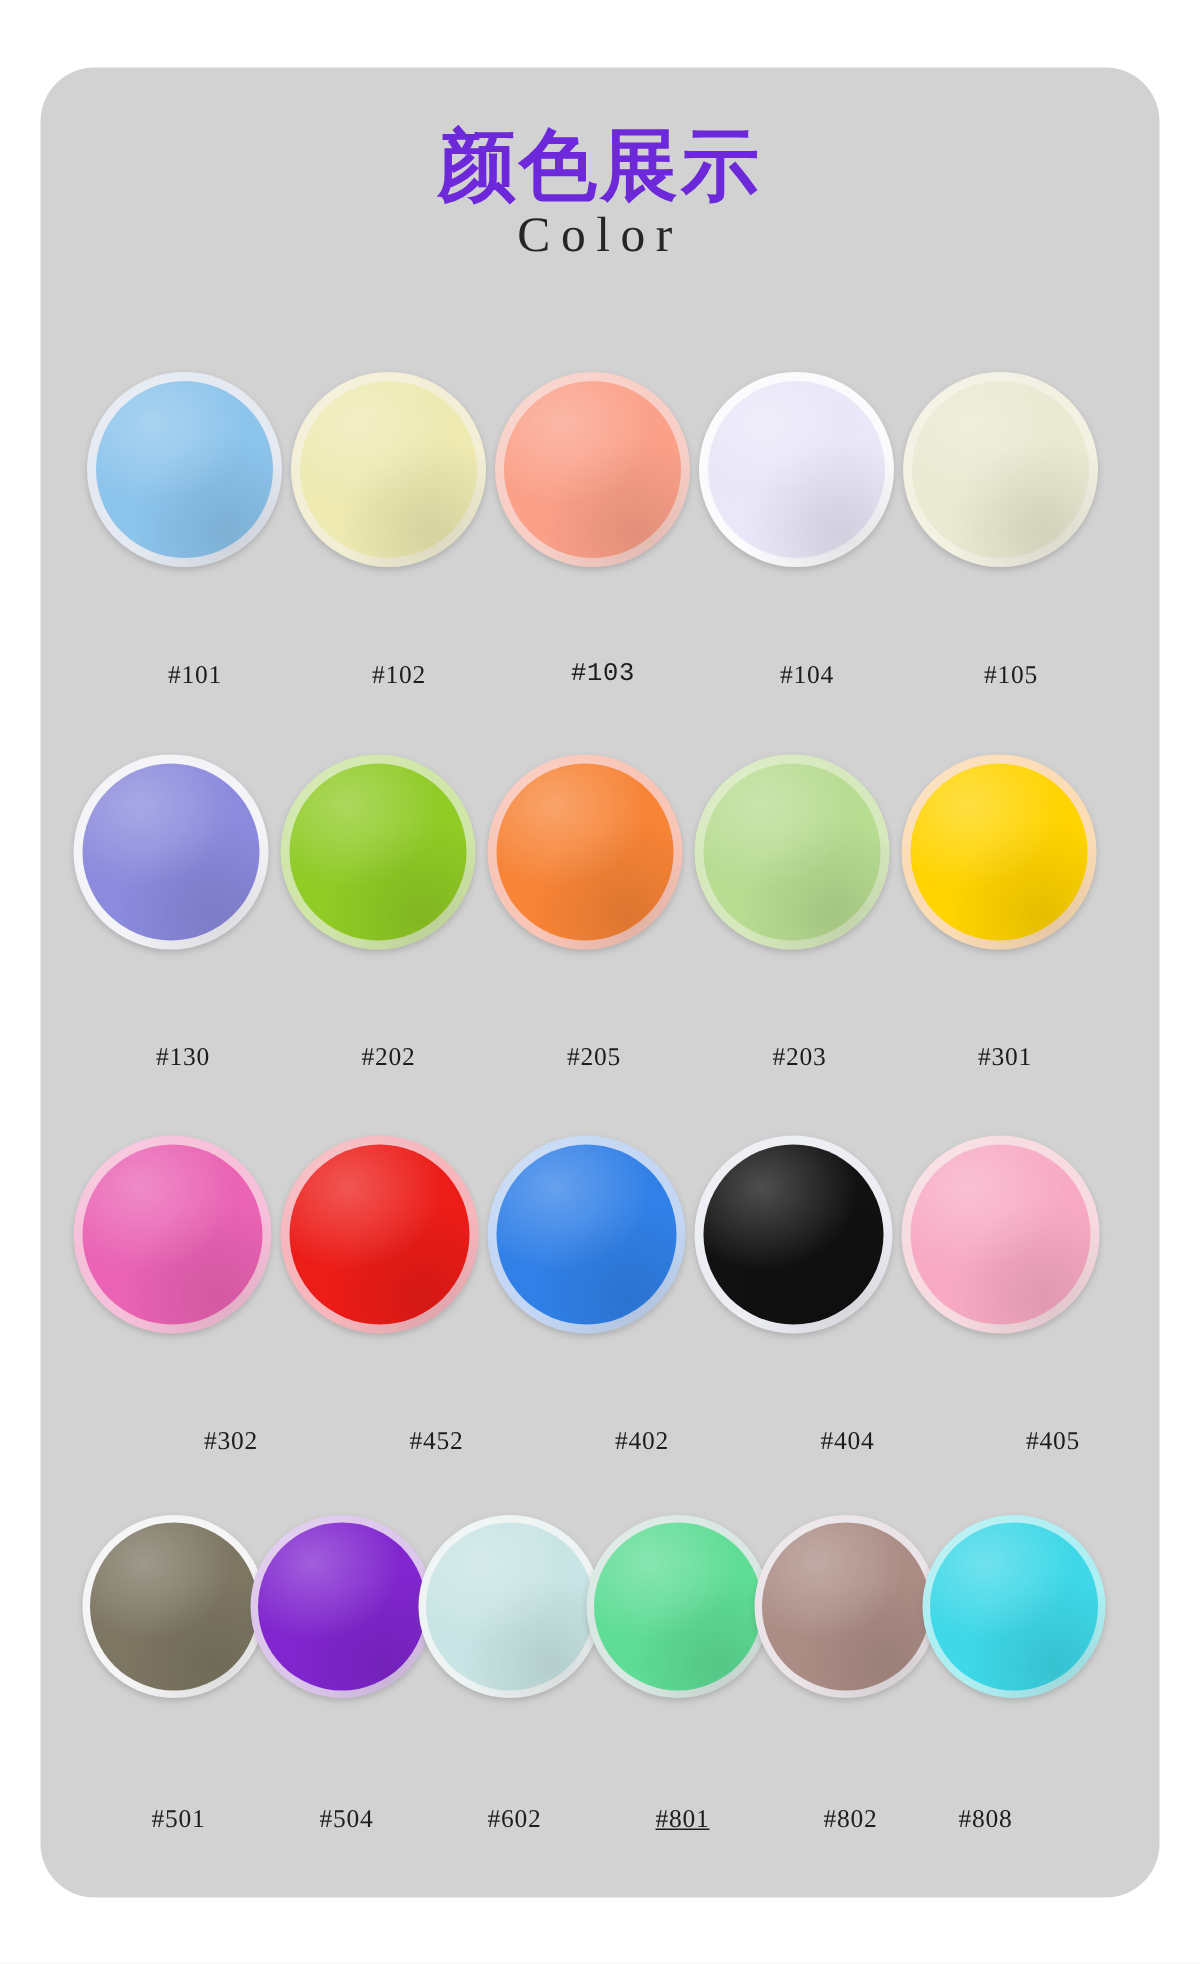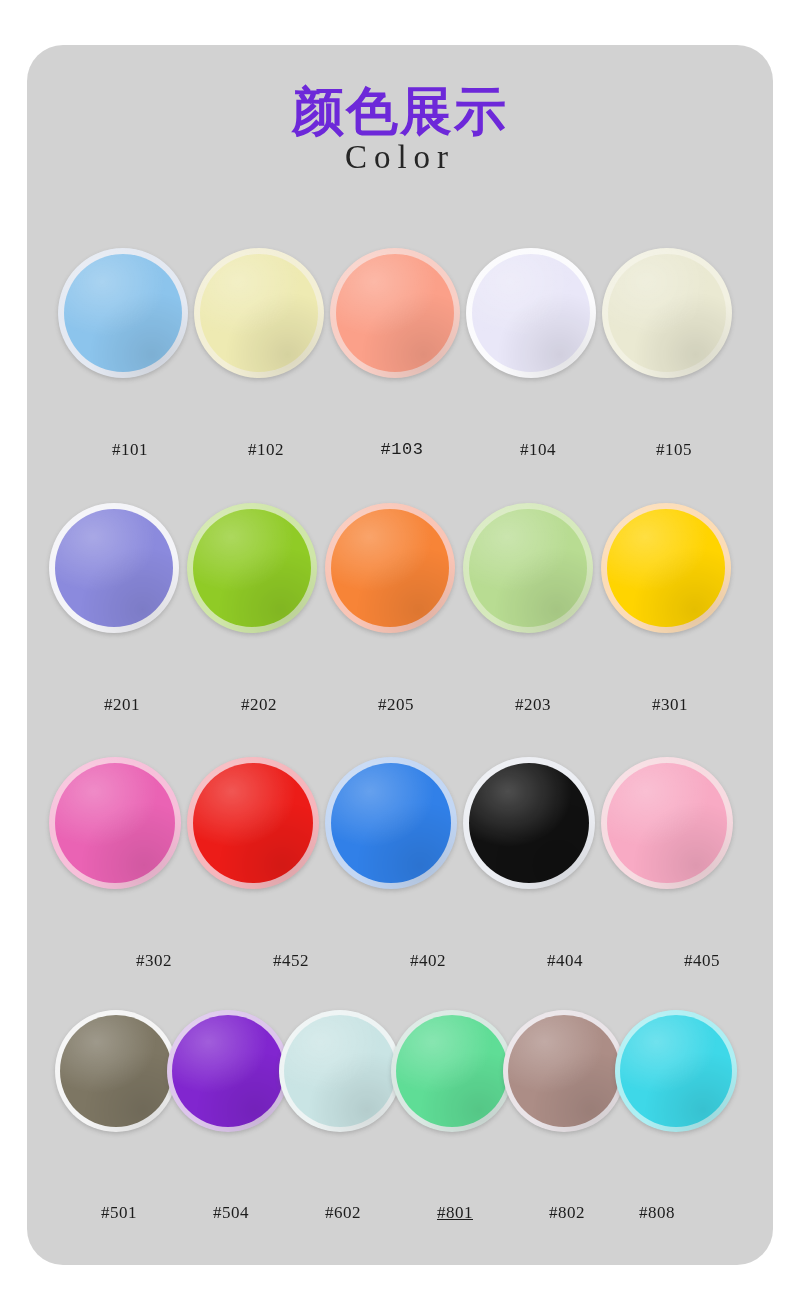--- a/index.html
+++ b/index.html
@@ -177,21 +177,21 @@
             <div class="sheen"></div>
           </div>
           <div class="disc" title="#301" style="left: 574px; top: 0px; width: 130px; height: 130px; z-index: 14;">
             <div class="edge" style="background: rgb(252, 220, 181);"></div>
             <div class="face" style="inset: 6px; width: 118px; height: 118px; background: rgb(255, 212, 0);"></div>
             <div class="sheen"></div>
           </div>
         </div>
       </div>
       <div class="labels" style="top: 694px;">
-        <div class="lbl" style="left: 65px; width: 60px;">#201</div>
+        <div class="lbl" style="left: 65px; width: 60px;">#130</div>
         <div class="lbl" style="left: 202px; width: 60px;">#202</div>
         <div class="lbl" style="left: 339px; width: 60px;">#205</div>
         <div class="lbl" style="left: 476px; width: 60px;">#203</div>
         <div class="lbl" style="left: 613px; width: 60px;">#301</div>
       </div>
       <div class="row" style="top: 757px; height: 132px;">
         <div class="disc-layer" style="height: 132px;">
           <div class="disc" title="#302" style="left: 22px; top: 0px; width: 132px; height: 132px; z-index: 10;">
             <div class="edge" style="background: rgb(247, 192, 218);"></div>
             <div class="face" style="inset: 6px; width: 120px; height: 120px; background: rgb(234, 99, 180);"></div>

